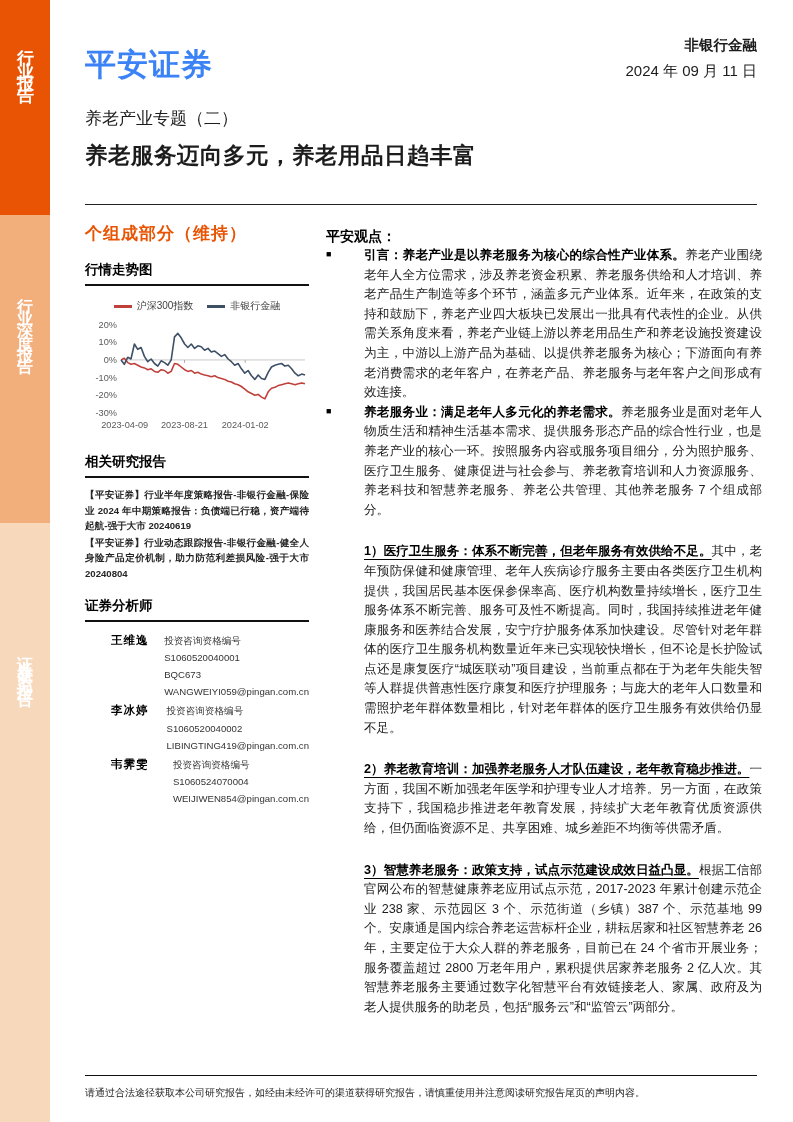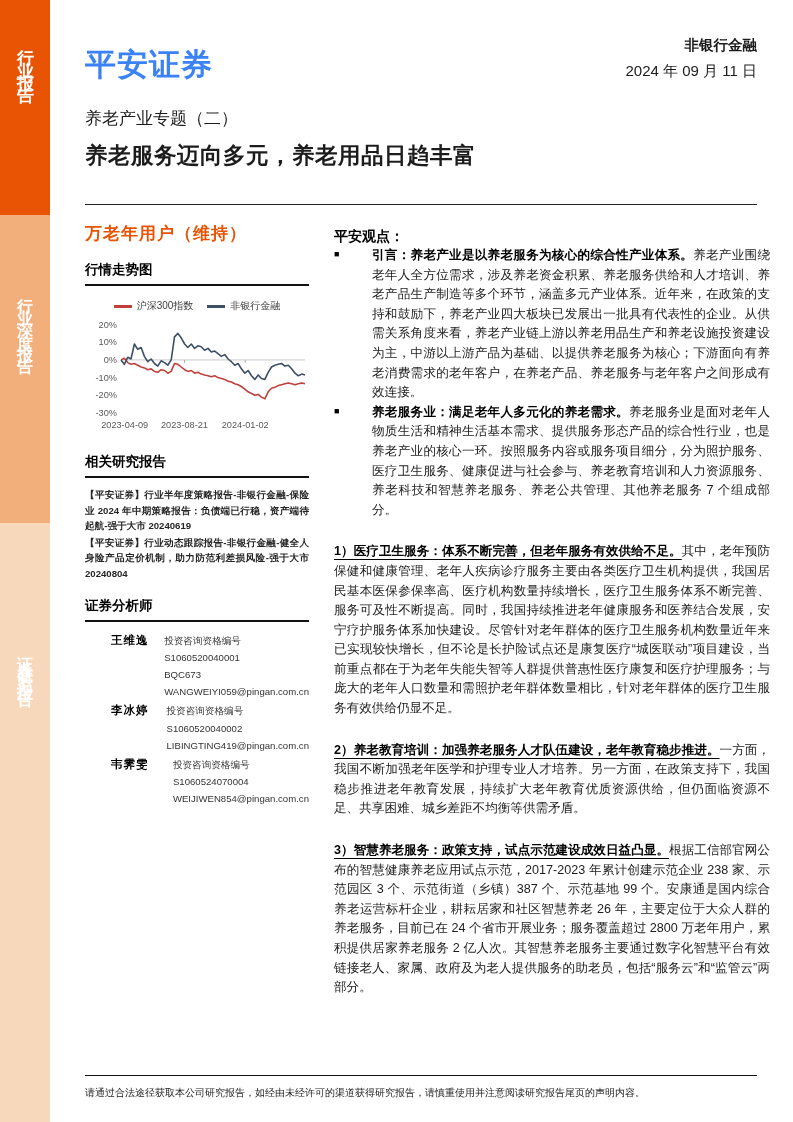--- a/index.html
+++ b/index.html
@@ -34,27 +34,27 @@
   .legend-item{display:flex;align-items:center;gap:5px;}
   .legend-swatch{width:18px;height:3px;display:inline-block;}
   .chart-wrap{margin-top:2px;}
   .related-list{margin-top:9px;font-size:9.6px;font-weight:bold;color:#262626;line-height:1.62;text-align:justify;}
   .related-item{margin-bottom:1px;}
   .analysts{margin-top:10px;margin-left:26px;}
   .analyst-row{display:flex;margin-bottom:2px;}
   .analyst-name{width:62px;font-size:11.5px;font-weight:bold;color:#000;padding-top:1px;letter-spacing:1px;}
   .analyst-lines{flex:1;font-size:9.6px;color:#333;line-height:1.78;}
   
-  .main-col{position:absolute;left:334px;top:228px;width:436px;}
+  .main-col{position:absolute;left:326px;top:228px;width:436px;}
   .main-head{font-size:14px;font-weight:bold;color:#000;}
   .bullet{display:flex;}
   .bullet .marker{width:38px;font-size:9px;color:#000;padding-top:3px;flex:none;}
   .bullet .marker::before{content:"■";}
   .bullet p,.para{margin:0;font-size:12.6px;line-height:19.6px;text-align:justify;}
-  .para{margin-top:22px;}
+  .para{margin-left:38px;margin-top:22px;}
   .lead{font-weight:bold;color:#000;}
   .lead.u{text-decoration:underline;text-underline-offset:3.5px;}
   
   svg text{font-family:"Liberation Sans",sans-serif;}
   
   .footer-rule{position:absolute;left:85px;top:1075px;width:672px;border-top:1.6px solid #111;}
   .footer-text{position:absolute;left:85px;top:1086px;width:680px;font-size:10px;color:#1c1c1c;}
 </style>
 </head>
 <body>
@@ -70,21 +70,21 @@
 </div>
 
 <div class="logo">平安证券</div>
 <div class="hdr-industry">非银行金融</div>
 <div class="hdr-date">2024 年 09 月 11 日</div>
 <div class="series-title">养老产业专题（二）</div>
 <div class="report-title">养老服务迈向多元，养老用品日趋丰富</div>
 <div class="title-rule"></div>
 
 <div class="left-col">
-  <div class="rating">万老年用户（维持）</div>
+  <div class="rating">个组成部分（维持）</div>
 
   <div class="sec-head">行情走势图</div>
   <div class="legend">
       <span class="legend-item">
         <span class="legend-swatch" style="background: rgb(192, 65, 60);"></span>
         <span>沪深300指数</span>
       </span>
       <span class="legend-item">
         <span class="legend-swatch" style="background: rgb(62, 80, 102);"></span>
         <span>非银行金融</span>

